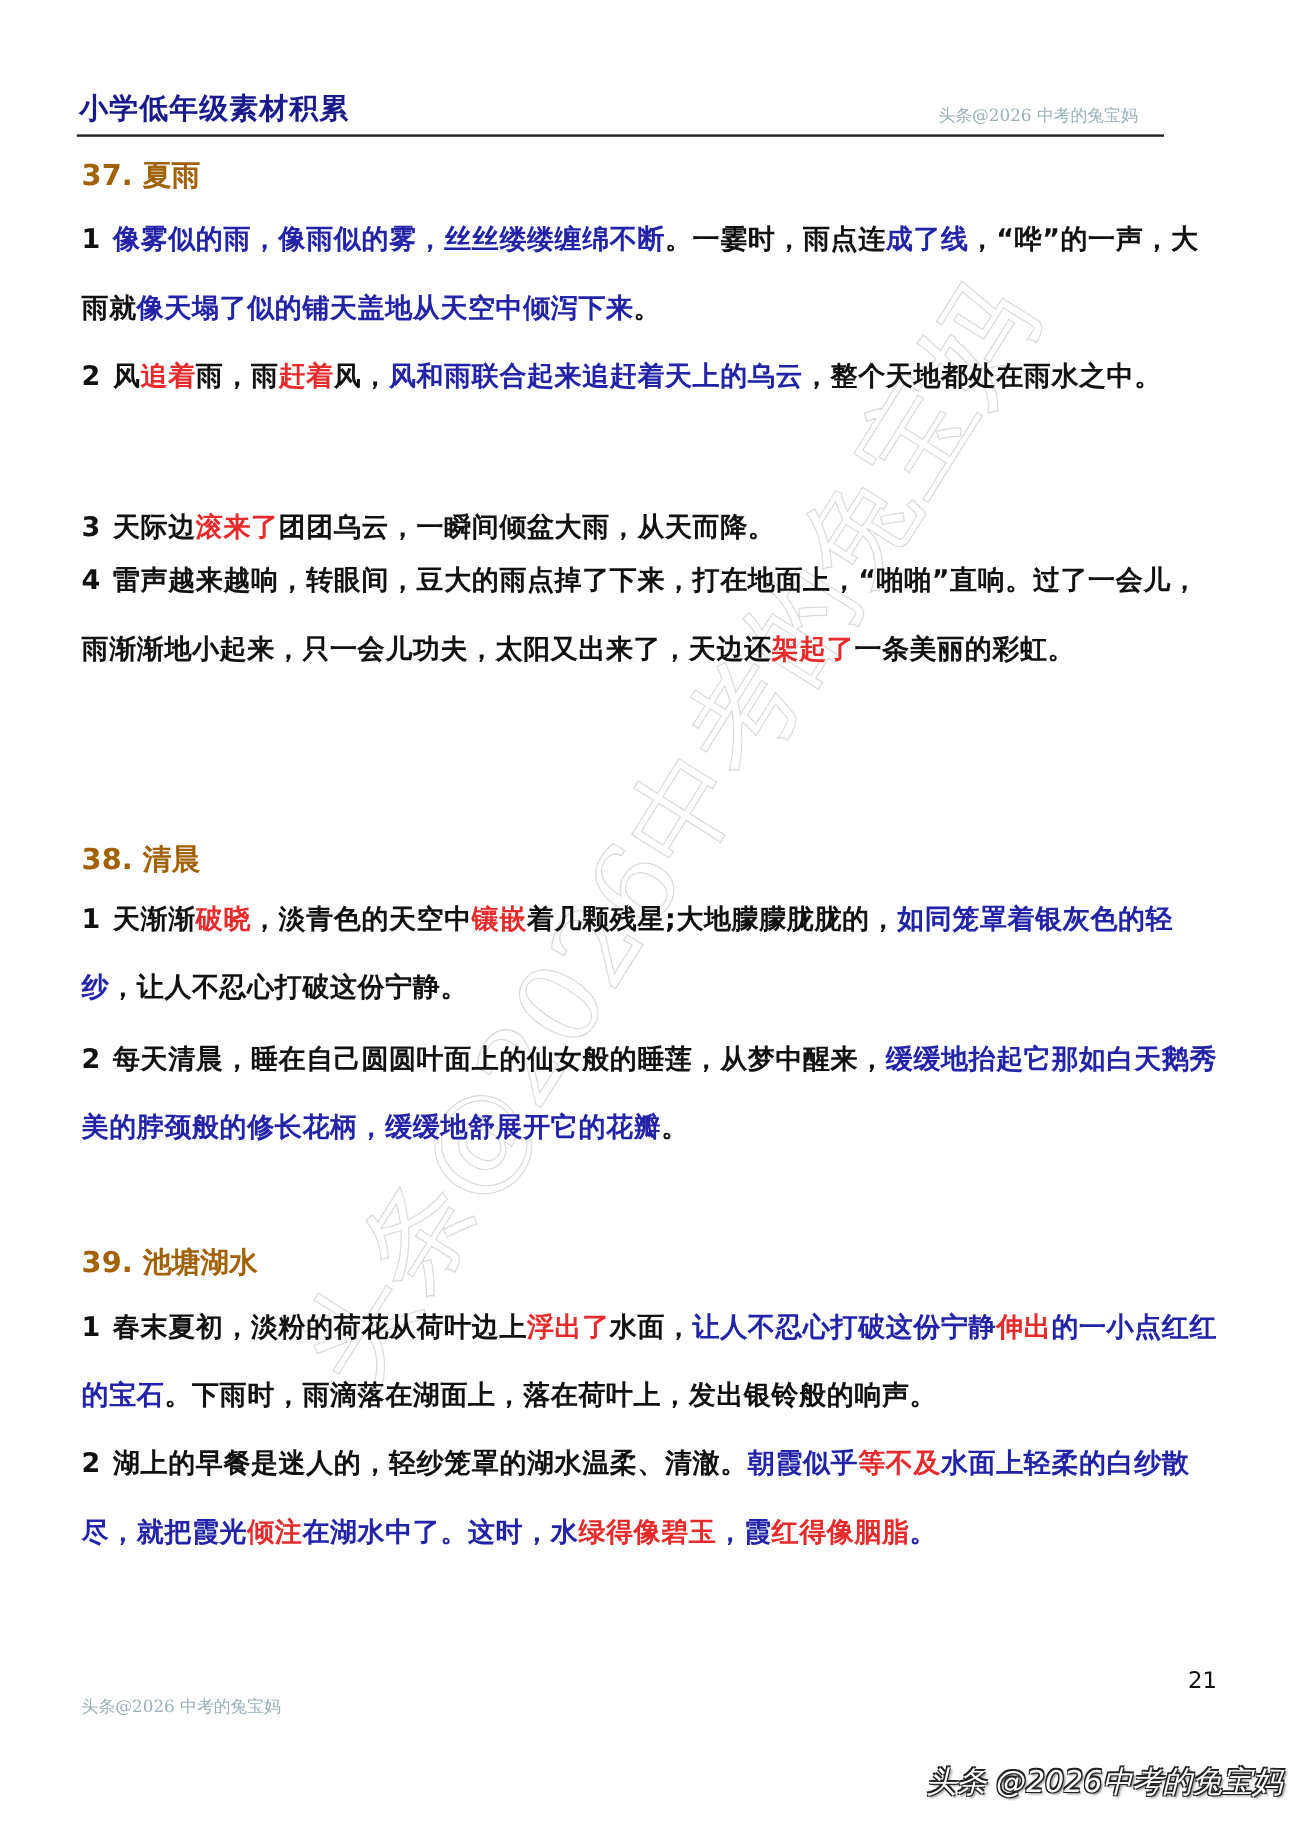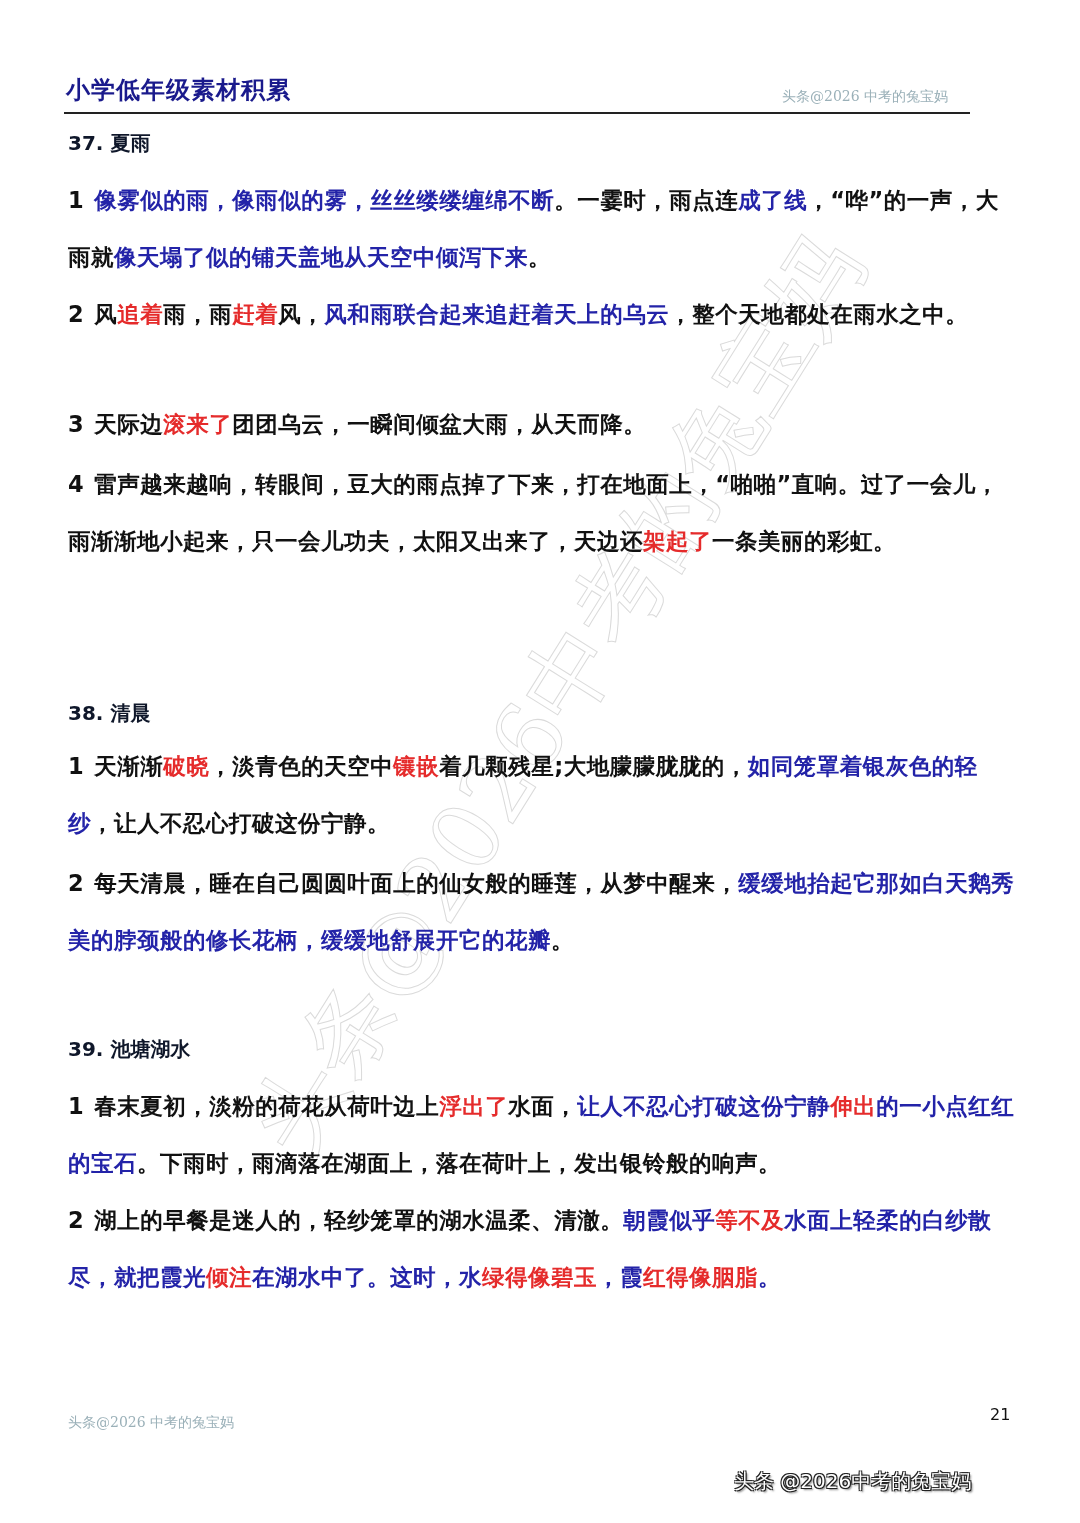--- a/index.html
+++ b/index.html
@@ -12,60 +12,61 @@
     color: #1a1a8c; letter-spacing: 1px;
   }
   .header-source {
     position: absolute; left: 782px; top: 88px; font-size: 14px; color: #9ab0b8;
     font-family: "DejaVu Serif", serif;
   }
   .header-rule {
     position: absolute; left: 64px; top: 112px; width: 906px; height: 2px; background: #222;
   }
   .section-title {
-    position: absolute; left: 68px; font-size: 20px; font-weight: bold; color: #0f172a;
+    position: absolute; left: 68px; font-size: 24px; font-weight: bold; color: #a16207;
   }
   .para {
     position: absolute; left: 68px; width: 950px; font-size: 22.5px; line-height: 57px;
     font-weight: bold; color: #111; letter-spacing: 0.5px;
   }
   .num { font-weight: bold; margin-right: 10px; }
   .b { color: #2323a8; text-align: center; }
   .r { color: #e52b2b; }
   .page-num {
-    position: absolute; left: 990px; top: 1390px; font-size: 16px; color: #111; margin-top: 15px;
+    position: absolute; left: 990px; top: 1390px; font-size: 19px; color: #111;
   }
   .footer-source {
     position: absolute; left: 68px; top: 1414px; font-size: 14px; color: #9ab0b8;
     font-family: "DejaVu Serif", serif;
   }
   .platform-watermark {
-    position: absolute; left: 734px; top: 1468px; font-size: 20px; color: #ffffff;
+    position: absolute; left: 772px; top: 1468px; font-size: 25px; color: #ffffff;
     text-shadow: -1px -1px 0 #222, 1px -1px 0 #222, -1px 1px 0 #222, 1px 1px 0 #222, 2px 2px 2px rgba(0,0,0,0.5);
+    font-style: italic;
   }
   .diag-watermark {
     position: absolute; left: 40px; top: 660px; font-size: 92px; color: rgba(160,160,160,0.28);
     font-family: "DejaVu Serif", serif; transform: rotate(-58deg); transform-origin: center;
     white-space: nowrap; pointer-events: none; width: 1000px; text-align: center;
     -webkit-text-stroke: 1px rgba(150,150,150,0.35); color: transparent;
   }
 </style>
 </head>
 <body>
 
 <div class="diag-watermark">头条@2026中考的兔宝妈</div>
 
 <div class="header-title">小学低年级素材积累</div>
 <div class="header-source">头条@2026 中考的兔宝妈</div>
 <div class="header-rule"></div>
 
 <div class="section-title" style="top:130px">37. 夏雨</div>
 <div class="para" style="top:172px"><span class="num">1</span><span class="b">像雾似的雨，像雨似的雾，</span><span class="b">丝丝缕缕缠绵不断</span><span>。一霎时，雨点连</span><span class="b">成了线</span><span>，“哗”的一声，大雨就</span><span class="b">像天塌了似的铺天盖地从天空中倾泻下来</span><span>。</span></div>
 <div class="para" style="top:286px"><span class="num">2</span><span>风</span><span class="r">追着</span><span>雨，雨</span><span class="r">赶着</span><span>风，</span><span class="b">风和雨联合起来追赶着天上的乌云</span><span>，整个天地都处在雨水之中。</span></div>
-<div class="para" style="top:396px"><span class="num">3</span><span>天际边</span><span class="r">滚来了</span><span>团团乌云，一瞬间倾盆大雨，从天而降。</span></div>
+<div class="para" style="top:412px"><span class="num">3</span><span>天际边</span><span class="r">滚来了</span><span>团团乌云，一瞬间倾盆大雨，从天而降。</span></div>
 <div class="para" style="top:456px"><span class="num">4</span><span>雷声越来越响，转眼间，豆大的雨点掉了下来，打在地面上，“啪啪”直响。过了一会儿，雨渐渐地小起来，只一会儿功夫，太阳又出来了，天边还</span><span class="r">架起了</span><span>一条美丽的彩虹。</span></div>
 
 <div class="section-title" style="top:700px">38. 清晨</div>
 <div class="para" style="top:738px"><span class="num">1</span><span>天渐渐</span><span class="r">破晓</span><span>，淡青色的天空中</span><span class="r">镶嵌</span><span>着几颗残星;大地朦朦胧胧的，</span><span class="b">如同笼罩着银灰色的轻纱</span><span>，让人不忍心打破这份宁静。</span></div>
 <div class="para" style="top:855px"><span class="num">2</span><span>每天清晨，睡在自己圆圆叶面上的仙女般的睡莲，从梦中醒来，</span><span class="b">缓缓地抬起它那如白天鹅秀美的脖颈般的修长花柄，缓缓地舒展开它的花瓣</span><span>。</span></div>
 
 <div class="section-title" style="top:1036px">39. 池塘湖水</div>
 <div class="para" style="top:1078px"><span class="num">1</span><span>春末夏初，淡粉的荷花从荷叶边上</span><span class="r">浮出了</span><span>水面，</span><span class="b">让人不忍心打破这份宁静</span><span class="r">伸出</span><span class="b">的一小点红红的宝石</span><span>。下雨时，雨滴落在湖面上，落在荷叶上，发出银铃般的响声。</span></div>
 <div class="para" style="top:1192px"><span class="num">2</span><span>湖上的早餐是迷人的，轻纱笼罩的湖水温柔、清澈。</span><span class="b">朝霞似乎</span><span class="r">等不及</span><span class="b">水面上轻柔的白纱散尽，就把霞光</span><span class="r">倾注</span><span class="b">在湖水中了。这时，水</span><span class="r">绿得像碧玉</span><span class="b">，霞</span><span class="r">红得像胭脂</span><span class="b">。</span></div>
 

